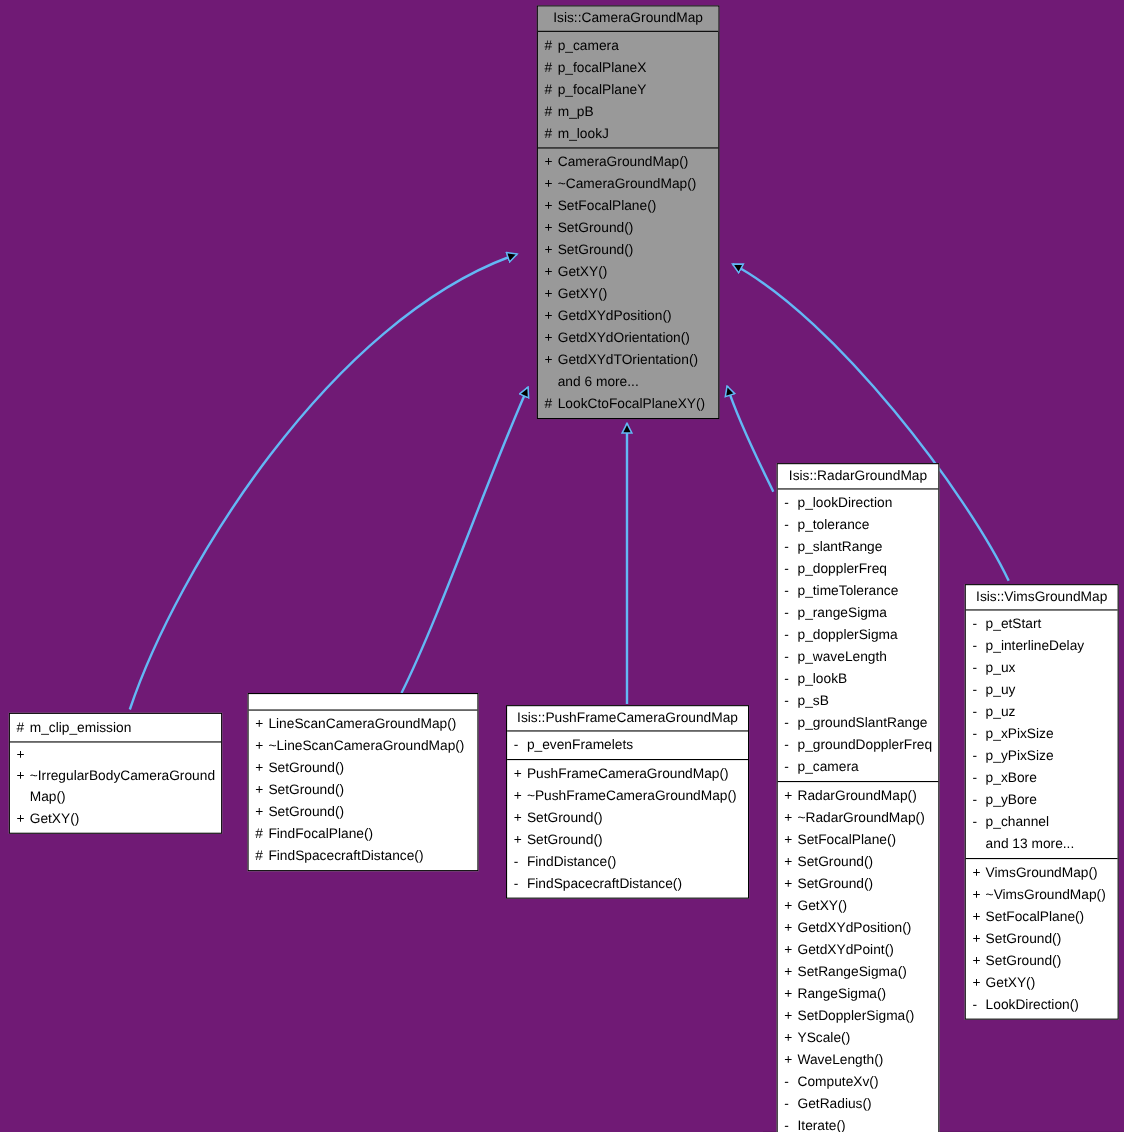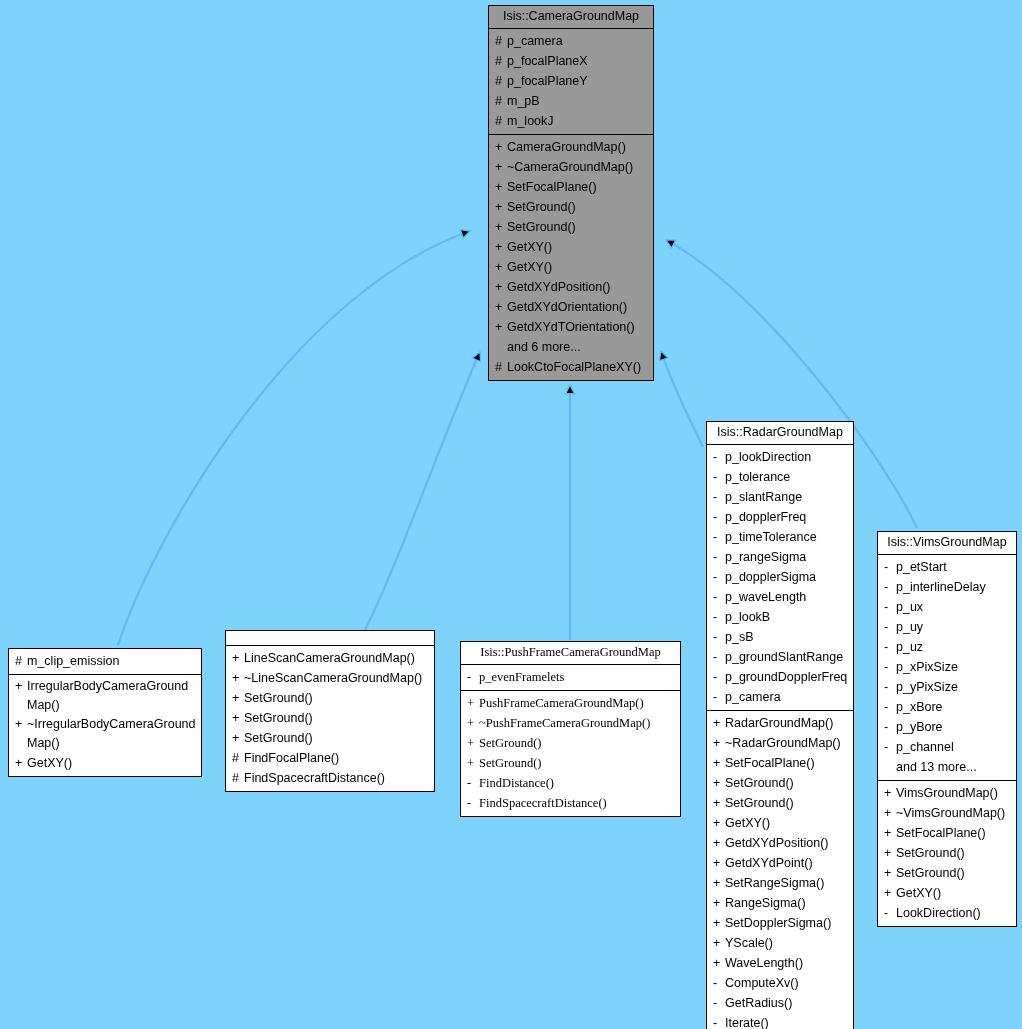--- a/index.html
+++ b/index.html
@@ -4,21 +4,21 @@
 <style>
   html, body {
     margin: 0;
     padding: 0;
     background: #000000;
   }
   #canvas {
     position: relative;
     width: 1022px;
     height: 1029px;
-    background: #7dd3fc;
+    background: #701a75;
     overflow: hidden;
     font-family: "Liberation Sans", sans-serif;
   }
   svg.edges {
     position: absolute;
     left: 0;
     top: 0;
     width: 1022px;
     height: 1029px;
     pointer-events: none;
@@ -189,22 +189,20 @@
   <div class="uml-box" style="left:8px; top:648px; width:194px;">
     <div class="section">
         <div class="member">
           <span class="vis">#</span>
           <span class="mname">m_clip_emission</span>
         </div>
       </div>
     <div class="section last">
         <div class="member wrap">
           <span class="vis">+</span>
-          <span class="mname">IrregularBodyCameraGround
-Map()</span>
         </div>
         <div class="member wrap">
           <span class="vis">+</span>
           <span class="mname">~IrregularBodyCameraGround
 Map()</span>
         </div>
         <div class="member">
           <span class="vis">+</span>
           <span class="mname">GetXY()</span>
         </div>
@@ -238,21 +236,21 @@
           <span class="vis">#</span>
           <span class="mname">FindFocalPlane()</span>
         </div>
         <div class="member">
           <span class="vis">#</span>
           <span class="mname">FindSpacecraftDistance()</span>
         </div>
       </div>
   </div>
 
-  <div class="uml-box" style="left:460px; top:641px; width:221px;font-family:Liberation Serif, serif;">
+  <div class="uml-box" style="left:460px; top:641px; width:221px;">
     <div class="box-title">Isis::PushFrameCameraGroundMap</div>
     <div class="section">
         <div class="member">
           <span class="vis">-</span>
           <span class="mname">p_evenFramelets</span>
         </div>
       </div>
     <div class="section last">
         <div class="member">
           <span class="vis">+</span>

